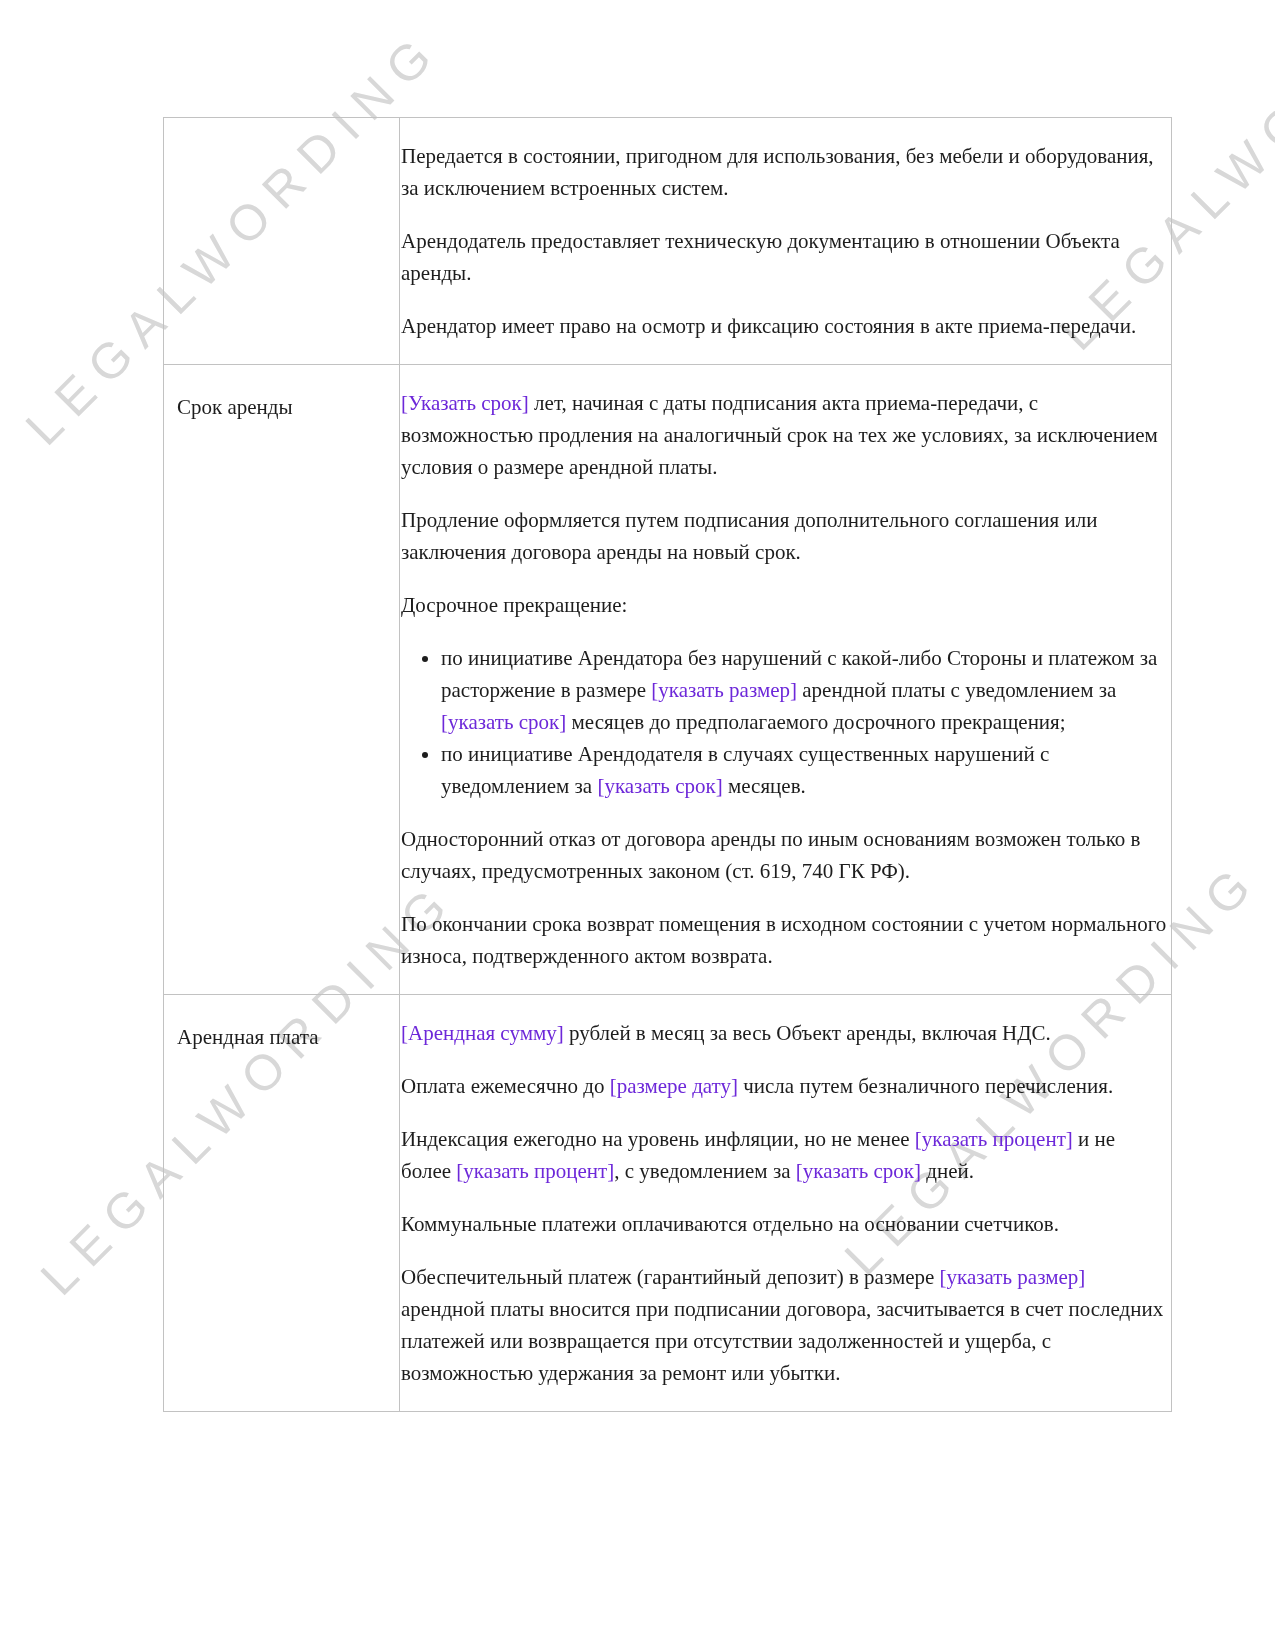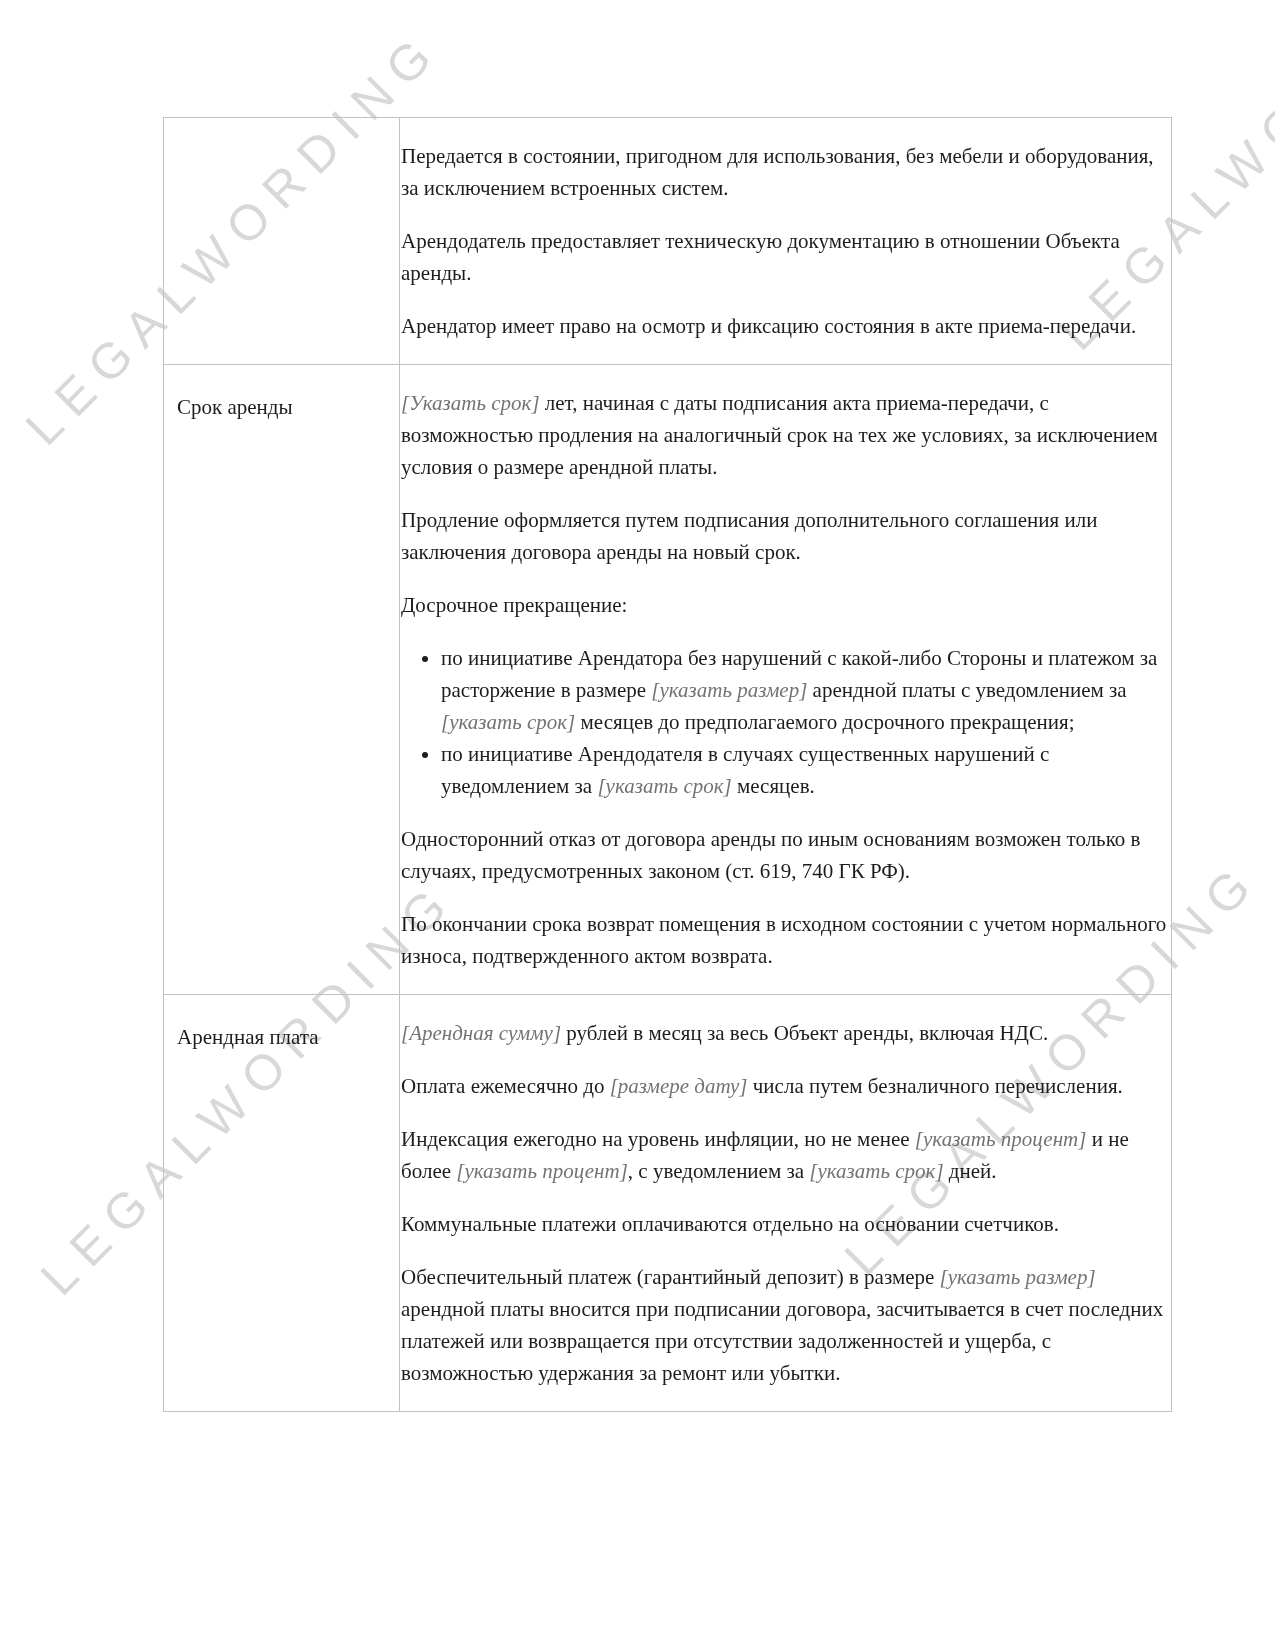--- a/index.html
+++ b/index.html
@@ -51,22 +51,21 @@
     border: 1px solid #c2c2c2;
     vertical-align: top;
     background: transparent;
   }
   td.label-cell {
     width: 212px;
     padding: 26px 10px 14px 13px;
     text-align: justify;
   }
   .ph {
-    color: #737373;
-    font-style: italic;
+    color: #6d28d9;
   }
 </style>
 </head>
 <body>
 
 <div class="wm wm-1">LEGALWORDING</div>
 <div class="wm wm-2">LEGALWORDING</div>
 <div class="wm wm-3">LEGALWORDING</div>
 <div class="wm wm-4">LEGALWORDING</div>
 

